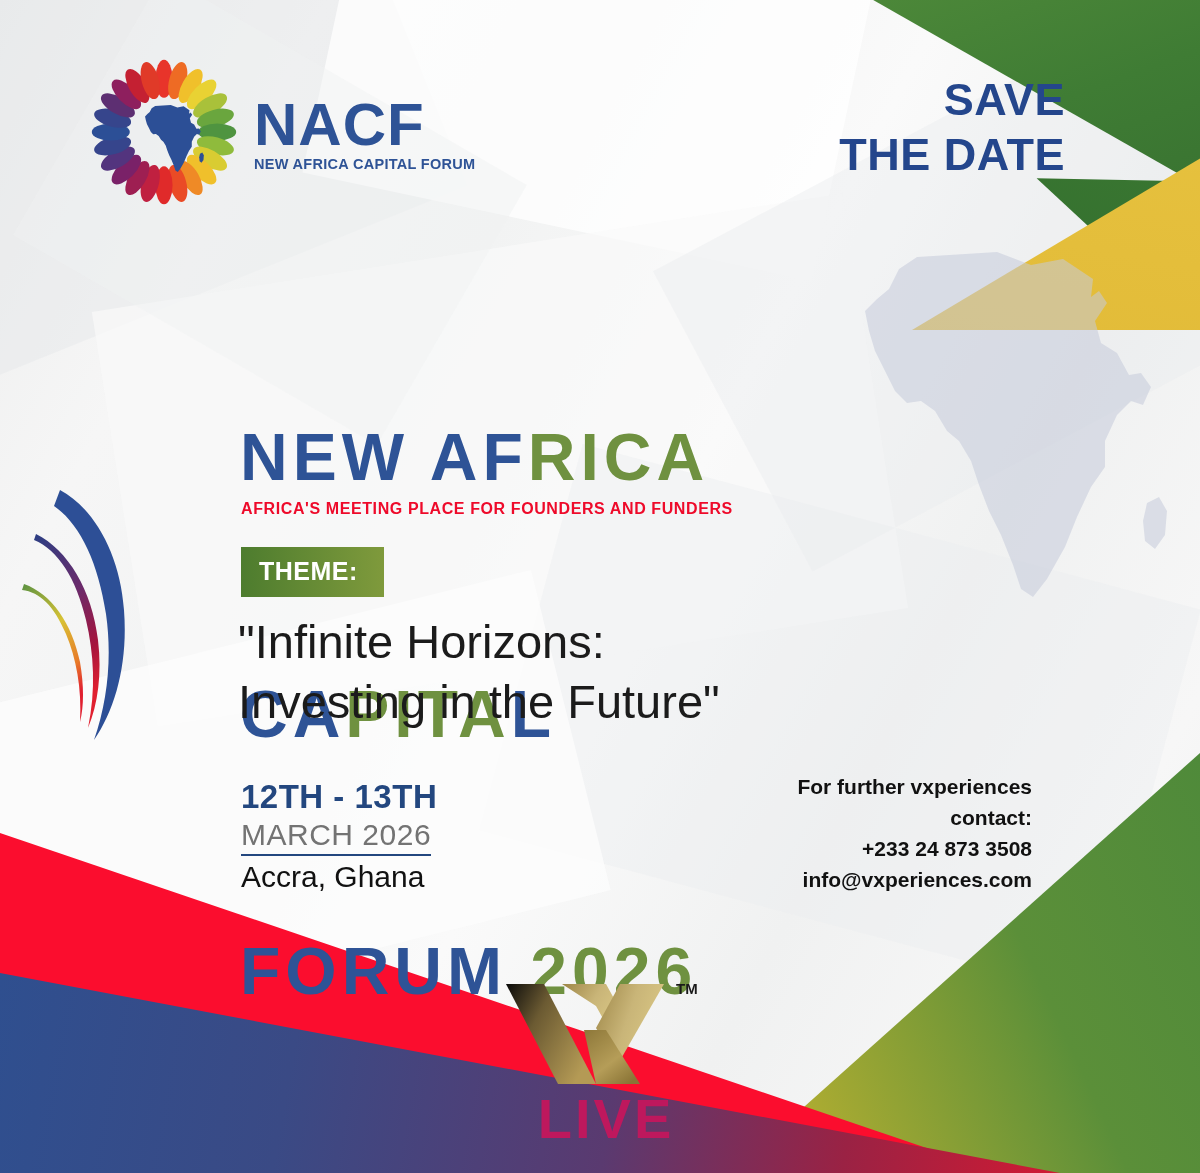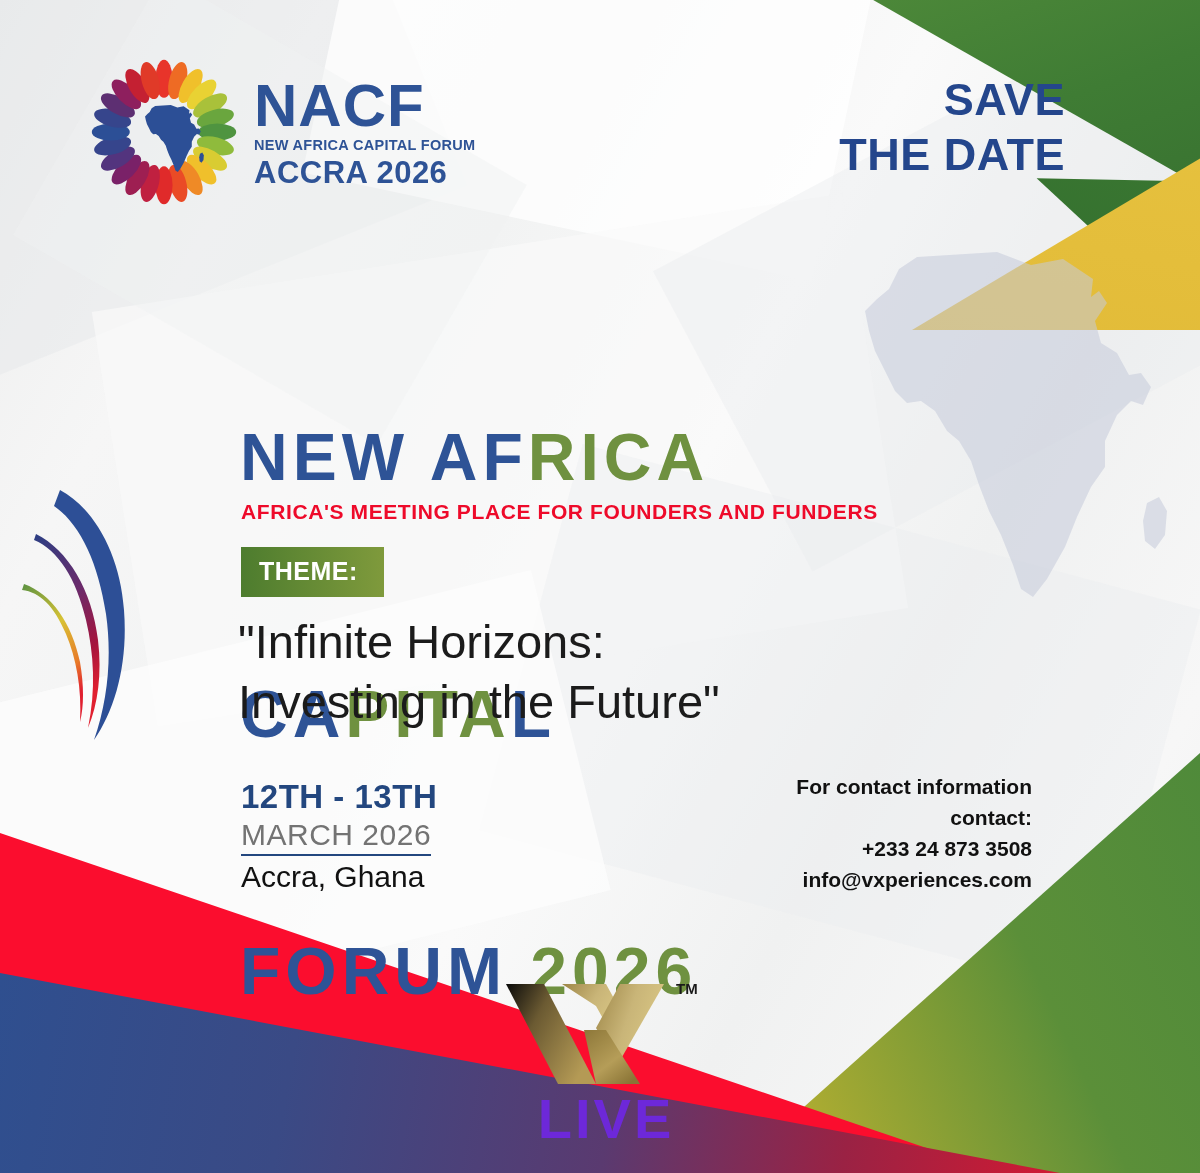--- a/index.html
+++ b/index.html
@@ -141,21 +141,21 @@
     line-height: 1.30;
     white-space: pre;
   }
   .blue { color: #2e5396; margin-top: 20px; }
   .green { color: #6f9140; }
 
   
   .tagline {
     position: absolute;
     left: 241px; top: 500px;
-    font-size: 21px;
+    font-size: 16px;
     font-weight: 800;
     letter-spacing: 0.6px;
     color: #ee0a2a;
   }
 
   
   .theme-badge {
     position: absolute;
     left: 241px; top: 547px;
     padding: 10px 26px 11px 18px;
@@ -231,21 +231,21 @@
     left: 0; right: 0; top: 972px;
     display: flex;
     flex-direction: column;
     align-items: center;
   }
   .vx-logo { width: 200px; height: 120px; display:block; }
   .vx-live {
     font-size: 56px;
     font-weight: 700;
     letter-spacing: 3px;
-    color: #6d28d9;
+    color: #be185d;
     margin-top: -6px;
     margin-left: 12px;
   }
 </style>
 </head>
 <body>
 
 <div id="poster">
 
   <div class="bg-base"></div>
@@ -378,21 +378,20 @@
           L262 118 L274 140 L286 138 L296 152 L288 170 L276 166 L262 180 L250 206 L250 232 L236 252
           L222 282 L210 312 L192 344 L178 362 L166 354 L158 330 L146 300 L134 276 L124 250 L116 226
           L104 206 L92 196 L80 176 L66 166 L52 168 L40 156 L30 136 L20 116 L14 96 L10 76 L22 64
           L34 54 L44 34 Z"></path>
         <path fill="#2c4f96" transform="translate(58,48) scale(0.205)" d="M292 268 L304 262 L312 276 L310 300 L300 314 L290 306 L288 286 Z"></path>
       </g>
     </svg>
     <div class="logo-words">
       <div class="logo-nacf">NACF</div>
       <div class="logo-sub">NEW AFRICA CAPITAL FORUM</div>
-      <div class="logo-accra">ACCRA 2026</div>
     </div>
   </div>
 
   <div class="save-date">
     <div>SAVE</div>
     <div>THE DATE</div>
   </div>
 
   <div class="headline">
     <div><span class="blue">NEW AF</span><span class="green">RICA</span></div>
@@ -407,21 +406,21 @@
   <div class="theme-quote">"Infinite Horizons:
 Investing in the Future"</div>
 
   <div class="date-block">
     <div class="date-days">12TH - 13TH</div>
     <div class="date-month">MARCH 2026</div>
     <div class="date-place">Accra, Ghana</div>
   </div>
 
   <div class="contact-block">
-    <div>For contact information</div>
+    <div>For further vxperiences</div>
     <div>contact:</div>
     <div>+233 24 873 3508</div>
     <div>info@vxperiences.com</div>
   </div>
 
   <div class="vx-wrap">
     <svg class="vx-logo" viewBox="0 0 200 120">
       <defs>
         <linearGradient id="vxg1" x1="0" y1="0" x2="1" y2="0.6">
           <stop offset="0%" stop-color="#0a0a0a"></stop>

